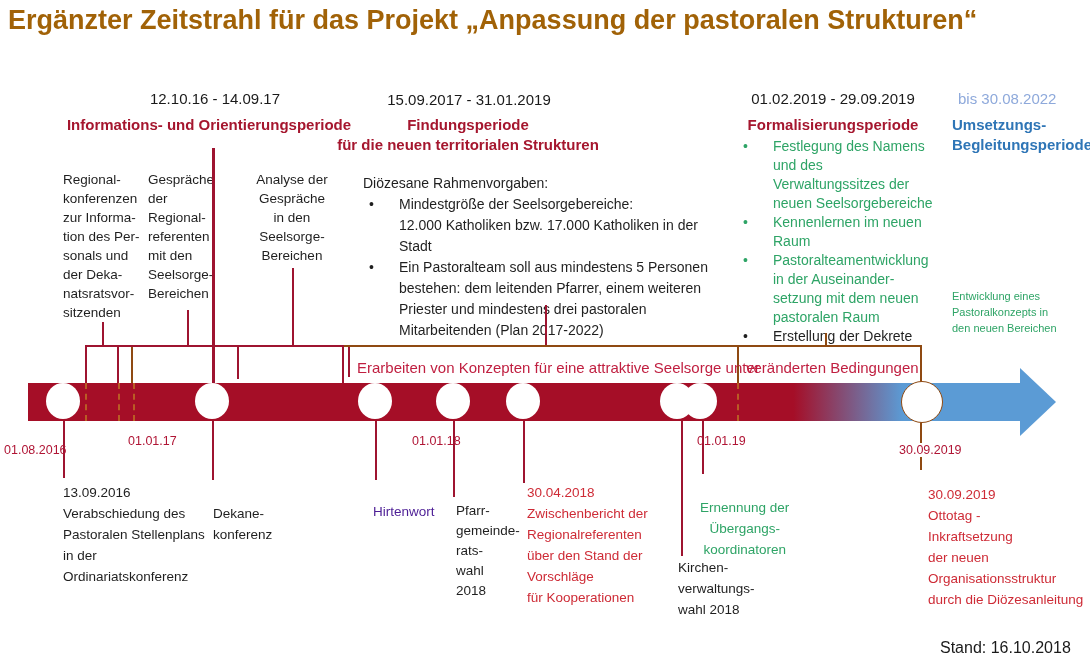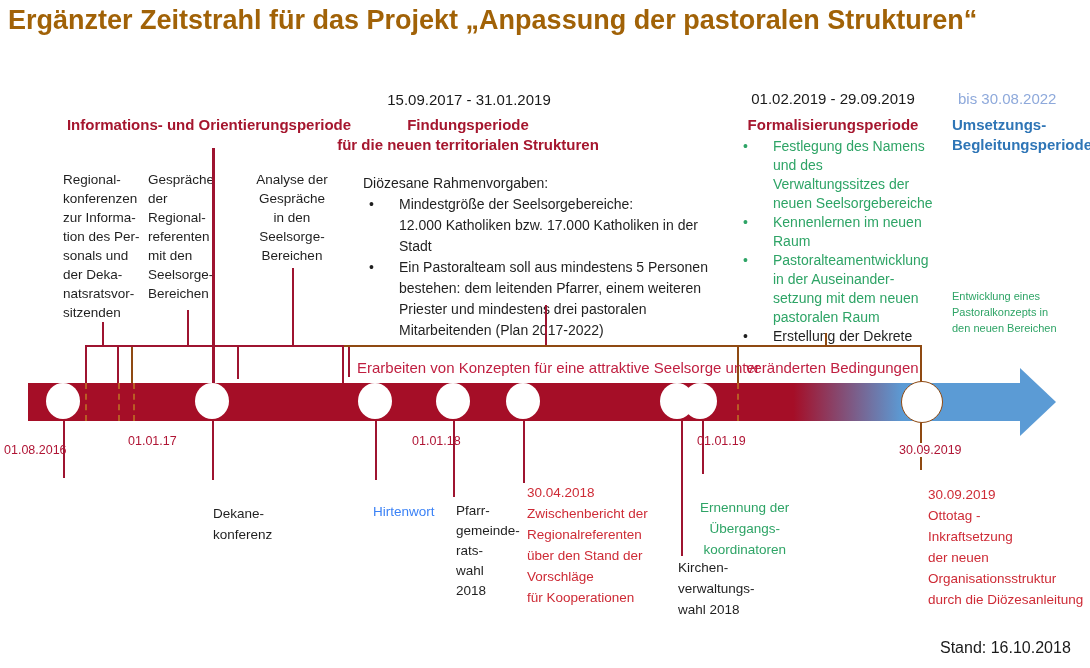--- a/index.html
+++ b/index.html
@@ -23,20 +23,21 @@
   .bullet-row .bullet{flex:0 0 30px;padding-left:6px;}
   .note{font-size:13.5px;line-height:21px;}
 </style>
 </head>
 <body>
 
 <div id="canvas">
 
   <div class="abs" style="left:8px;top:5px;font-size:27px;font-weight:bold;color:#a16207;">Ergänzter Zeitstrahl für das Projekt „Anpassung der pastoralen Strukturen“</div>
 
+  <div class="abs dates ctr" style="left:85px;top:90px;width:260px;">12.10.16 - 14.09.17</div>
   <div class="abs plabel ctr" style="left:64px;top:115px;width:290px;">Informations- und Orientierungsperiode</div>
 
   <div class="abs dates ctr" style="left:339px;top:91px;width:260px;">15.09.2017 - 31.01.2019</div>
   <div class="abs plabel ctr pre" style="left:333px;top:115px;width:270px;">Findungsperiode
 für die neuen territorialen Strukturen</div>
 
   <div class="abs dates ctr" style="left:703px;top:90px;width:260px;">01.02.2019 - 29.09.2019</div>
   <div class="abs plabel ctr" style="left:698px;top:115px;width:270px;">Formalisierungsperiode</div>
 
   <div class="abs dates" style="left:958px;top:90px;color:#8EA9DB;">bis 30.08.2022</div>
@@ -158,23 +159,28 @@
   <div class="axis" style="left:899px;top:443px;background:#fff;">30.09.2019</div>
 
   <div class="vline" style="left:63px;top:421px;height:57px;"></div>
   <div class="vline" style="left:212px;top:421px;height:59px;"></div>
   <div class="vline" style="left:375px;top:421px;height:59px;"></div>
   <div class="vline" style="left:453px;top:421px;height:76px;"></div>
   <div class="vline" style="left:523px;top:421px;height:62px;"></div>
   <div class="vline" style="left:681px;top:421px;height:135px;"></div>
   <div class="vline" style="left:702px;top:421px;height:53px;"></div>
 
+  <div class="abs note pre" style="left:63px;top:482px;width:170px;color:#1f1f1f;">13.09.2016
+Verabschiedung des
+Pastoralen Stellenplans
+in der
+Ordinariatskonferenz</div>
   <div class="abs note pre" style="left:213px;top:503px;color:#1f1f1f;">Dekane-
 konferenz</div>
-  <div class="abs note" style="left:373px;top:501px;color:#3b82f6;">Hirtenwort</div>
+  <div class="abs note" style="left:373px;top:501px;color:#4c1d95;">Hirtenwort</div>
   <div class="abs note pre" style="left:456px;top:501px;line-height:20px;color:#1f1f1f;">Pfarr-
 gemeinde-
 rats-
 wahl
 2018</div>
   <div class="abs note pre red" style="left:527px;top:482px;width:145px;">30.04.2018
 Zwischenbericht der
 Regionalreferenten
 über den Stand der
 Vorschläge

